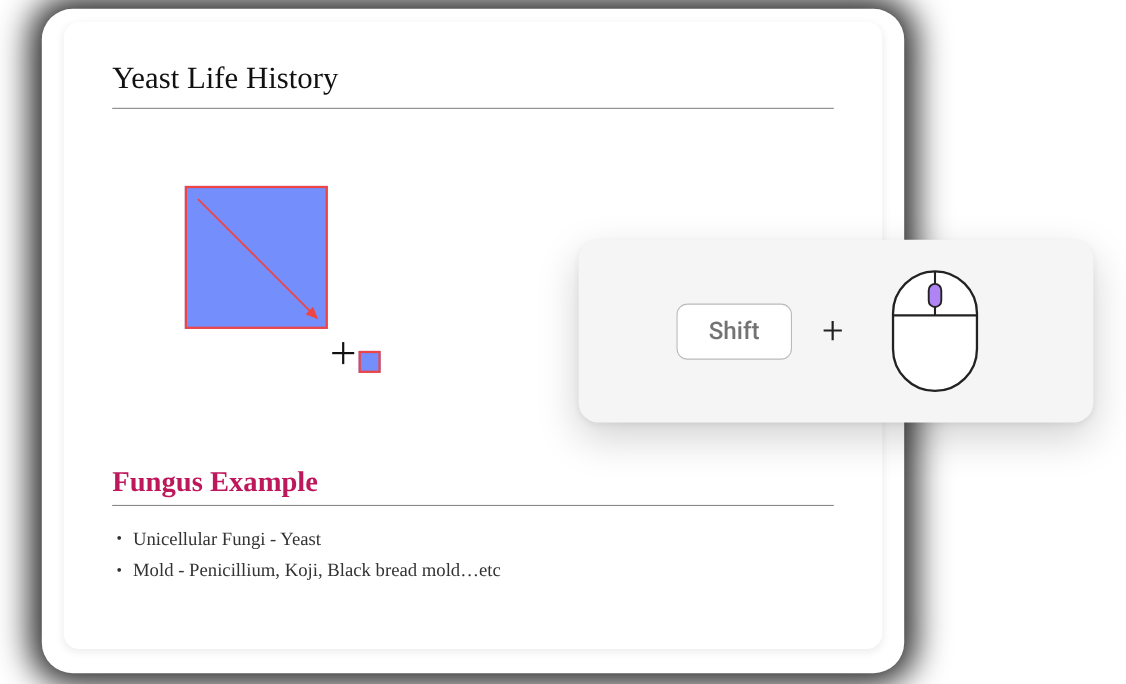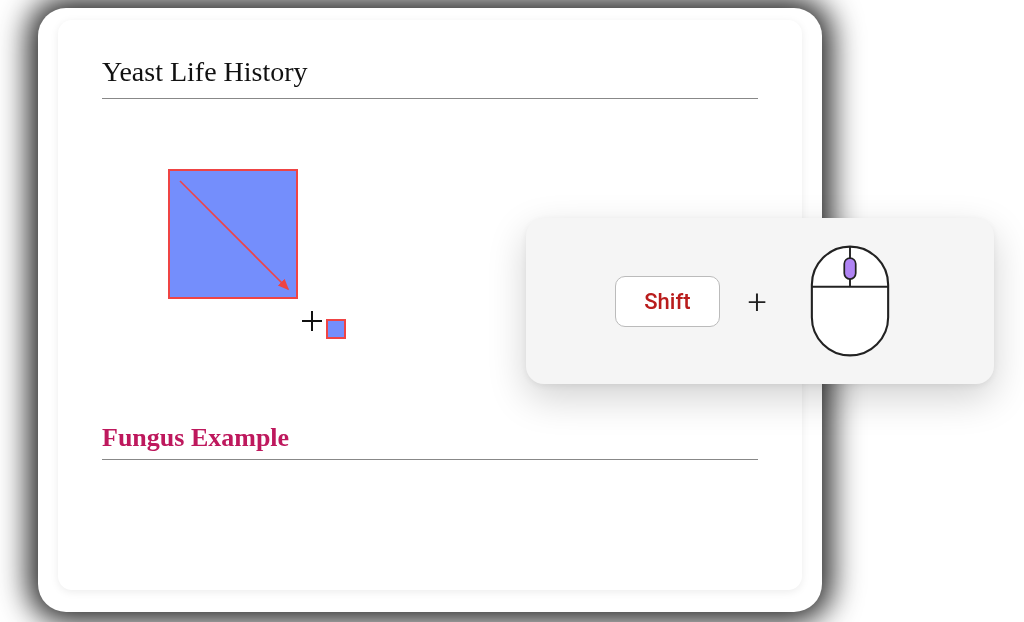--- a/index.html
+++ b/index.html
@@ -158,21 +158,21 @@
     font-family: -apple-system, BlinkMacSystemFont, "Segoe UI", Roboto, Arial, sans-serif;
   }
   .key {
     display: inline-block;
     padding: 12px 28px;
     background: #fff;
     border: 1px solid #bbb;
     border-radius: 10px;
     font-size: 22px;
     font-weight: 500;
-    color: #b91c1c;
+    color: #737373;
   }
   .plus {
     font-size: 34px;
     font-weight: 300;
     color: #222;
   }
   .mouse-wrap {
     width: 110px;
     height: 136px;
     display: flex;
@@ -200,20 +200,24 @@
       </defs>
       <line x1="4" y1="4" x2="112" y2="112" stroke="#ef4444" stroke-width="1.6" marker-end="url(#ah)"></line>
     </svg>
     <div class="crosshair"></div>
     <div class="small-square"></div>
   </div>
 
   <h2 class="heading2">Fungus Example</h2>
   <div class="rule2"></div>
 
+  <ul class="bullets">
+    <li>Unicellular Fungi - Yeast</li>
+    <li>Mold - Penicillium, Koji, Black bread mold…etc</li>
+  </ul>
 
 </div>
 
 <div class="hint-panel">
   <span class="key">Shift</span>
   <span class="plus">+</span>
   <span class="mouse-wrap">
     <svg viewBox="0 0 100 130" width="96" height="124">
       <rect x="10" y="8" width="80" height="114" rx="40" ry="40" fill="#fff" stroke="#222" stroke-width="2.2"></rect>
       <line x1="10" y1="50" x2="90" y2="50" stroke="#222" stroke-width="2"></line>

